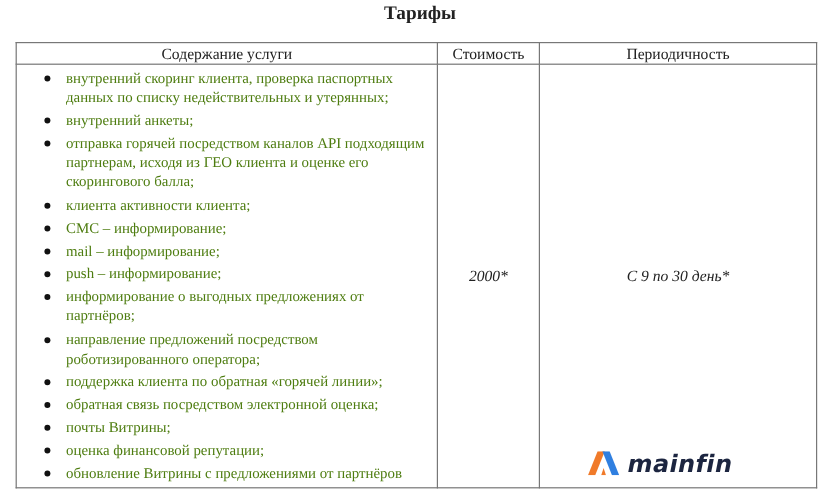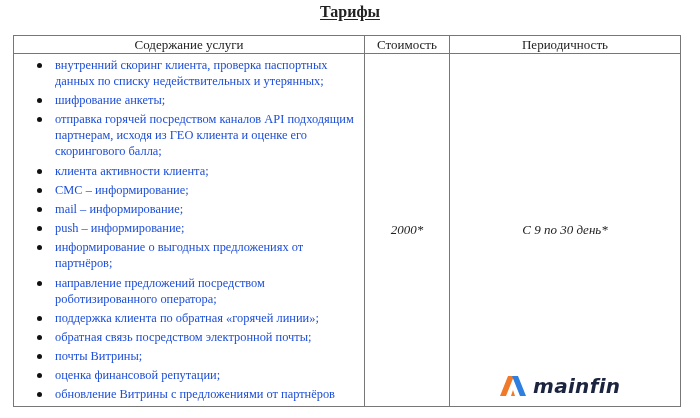--- a/index.html
+++ b/index.html
@@ -1,35 +1,35 @@
 <!DOCTYPE html>
 <html><head>
 <meta charset="utf-8">
 <style>
   html, body { margin: 0; padding: 0; background: #ffffff; }
   body { width: 700px; height: 418px; position: relative; overflow: hidden;
          font-family: "Liberation Serif", "DejaVu Serif", serif; color: #222; }
   .title { position: absolute; top: 3px; left: 0; width: 700px; text-align: center;
            font-size: 16px; font-weight: bold; }
-  .title span { text-decoration: underline; text-underline-offset: 2px; }
+  .title span { text-underline-offset: 2px; }
   table.tariffs { position: absolute; left: 13px; top: 35px; width: 668px; height: 372px;
                   border-collapse: collapse; border: 1.5px solid #777; }
   table.tariffs th, table.tariffs td { border: 1.5px solid #777; }
   table.tariffs th { height: 17px; font-size: 13px; font-weight: normal; text-align: center;
                      padding: 0; color: #222; margin-top: 46px; }
   th.c1 { width: 350px; }
   th.c2 { width: 84px; }
   td.content { vertical-align: top; padding: 3px 4px 0 0; }
   td.price, td.period { text-align: center; vertical-align: middle; font-size: 13px; position: relative; font-style: italic; }
   ul.services { list-style: none; margin: 0; padding: 0; }
   ul.services li { position: relative; padding-left: 41px; font-size: 12.4px; line-height: 16px;
-                   margin-bottom: 3.2px; color: #1d4ed8; }
+                   margin-bottom: 3.2px; color: #4d7c0f; }
   ul.services li .bullet { position: absolute; left: 23px; top: 6px; width: 5px; height: 5px;
                            background: #111; border-radius: 50%; }
-  .logo { position: absolute; left: 50px; bottom: 10px; display: flex; align-items: flex-start; }
+  .logo { position: absolute; left: 40px; bottom: 10px; display: flex; align-items: flex-start; }
   .logo svg { display: block; }
   .logo-text { font-family: "DejaVu Sans", sans-serif; font-weight: bold; font-size: 20px;
                color: #1c2540; margin-left: 3px; letter-spacing: 0.3px; line-height: 1; }
 </style>
 </head>
 <body>
 
 <div class="title"><span>Тарифы</span></div>
 
 <table class="tariffs">
@@ -38,30 +38,30 @@
       <th class="c1">Содержание услуги</th>
       <th class="c2">Стоимость</th>
       <th class="c3">Периодичность</th>
     </tr>
   </thead>
   <tbody>
     <tr>
       <td class="content">
         <ul class="services">
           <li><span class="bullet"></span><span>внутренний скоринг клиента, проверка паспортных данных по списку недействительных и утерянных;</span></li>
-          <li><span class="bullet"></span><span>шифрование анкеты;</span></li>
+          <li><span class="bullet"></span><span>внутренний анкеты;</span></li>
           <li><span class="bullet"></span><span>отправка горячей посредством каналов API подходящим партнерам, исходя из ГЕО клиента и оценке его скорингового балла;</span></li>
           <li><span class="bullet"></span><span>клиента активности клиента;</span></li>
           <li><span class="bullet"></span><span>СМС – информирование;</span></li>
           <li><span class="bullet"></span><span>mail – информирование;</span></li>
           <li><span class="bullet"></span><span>push – информирование;</span></li>
           <li><span class="bullet"></span><span>информирование о выгодных предложениях от партнёров;</span></li>
           <li><span class="bullet"></span><span>направление предложений посредством роботизированного оператора;</span></li>
           <li><span class="bullet"></span><span>поддержка клиента по обратная «горячей линии»;</span></li>
-          <li><span class="bullet"></span><span>обратная связь посредством электронной почты;</span></li>
+          <li><span class="bullet"></span><span>обратная связь посредством электронной оценка;</span></li>
           <li><span class="bullet"></span><span>почты Витрины;</span></li>
           <li><span class="bullet"></span><span>оценка финансовой репутации;</span></li>
           <li><span class="bullet"></span><span>обновление Витрины с предложениями от партнёров</span></li>
         </ul>
       </td>
       <td class="price">2000*</td>
       <td class="period">
         <span>С 9 по 30 день*</span>
         <div class="logo">
           <svg width="30" height="20" viewBox="0 0 30 20">

